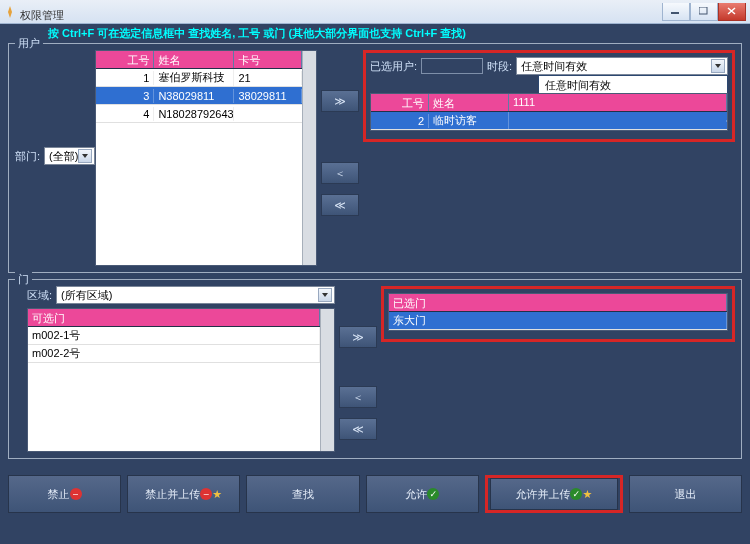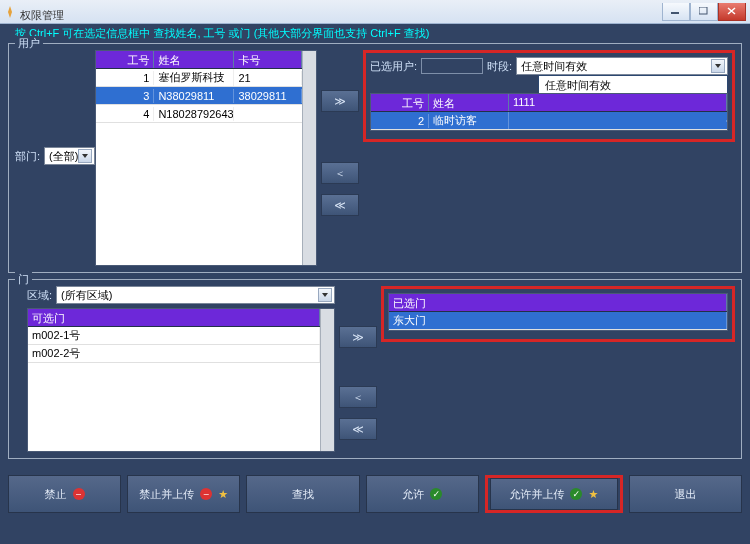--- a/index.html
+++ b/index.html
@@ -7,33 +7,33 @@
   
   .titlebar { height: 24px; background: linear-gradient(#e9eff7,#d6e2f2); display:flex; align-items:center; padding:0 4px; border-bottom:1px solid #9fb4d0;}
   .titlebar .ico { width:12px;height:12px; display:inline-block; margin-right:4px;}
   .titlebar .ico svg{display:block}
   .titlebar .title { flex:1; color:#333;margin-top:8px; }
   .winbtns { display:flex; gap:0;}
   .winbtn { width:28px;height:18px; display:flex;align-items:center;justify-content:center; border:1px solid #9fb4d0; border-top:none; background:linear-gradient(#f6f9fd,#d7e3f3);}
   .winbtn.close{ background:linear-gradient(#e97b70,#c43a2c); border-color:#a83226;}
   .winbtn svg{display:block}
   
-  .hint { color:#00ffff; font-weight:normal; padding:2px 0 2px 15px; white-space:nowrap;}
+  .hint { color:#00ffff; font-weight:bold; padding:2px 0 2px 48px; white-space:nowrap;}
   
   .content { padding:0 8px 4px 8px;}
   .panel { border:1px solid #a0aec1; margin-bottom:6px; position:relative;}
   .panel-label { position:absolute; top:-8px; left:6px; background:#314363; color:#cfe0f7; padding:0 3px; font-size:11px;}
   .panel-body { display:flex; padding:6px 6px 6px 6px; gap:4px; align-items:flex-start;}
   .group-row { display:flex; align-items:center; gap:4px; margin-bottom:4px;}
   .group-row label{ color:#cfe0f7;}
   .combo { background:#fff; border:1px solid #7a8699; height:18px; display:flex; align-items:center; justify-content:space-between; padding:0 2px 0 4px; min-width:0;}
   .combo-arrow{ width:14px;height:14px; background:linear-gradient(#f2f6fb,#cad7e9); border:1px solid #98a8bf; display:flex;align-items:center;justify-content:center;}
   .tri-down{width:0;height:0;border-left:3px solid transparent;border-right:3px solid transparent;border-top:4px solid #333;}
   .table { background:#fff; border:1px solid #4a5a76; width:100%; }
-  .thead { background:#6d28d9; color:#fff; display:flex; height:18px; align-items:stretch; border-bottom:1px solid #223049;}
+  .thead { background:#ec4899; color:#fff; display:flex; height:18px; align-items:stretch; border-bottom:1px solid #223049;}
   .thead .cell{ padding:2px 4px; border-right:1px solid #5f7aa6;}
   .tbody .row{ display:flex; height:18px; align-items:center; border-bottom:1px solid #e0e0e0;}
   .tbody .cell{ padding:1px 4px; border-right:1px solid #eee; overflow:hidden; white-space:nowrap;}
   .row.sel{ background:#2f6fd1; color:#fff;}
   .row.sel .cell{border-right-color:rgba(255,255,255,.25);}
   .col-id{width:58px;text-align:right;padding-right:6px;}
   .col-nm{width:80px;}
   .col-cd{flex:1;}
   .midbtns{ display:flex; flex-direction:column; gap:10px; align-items:center;}
   .navbtn{ width:38px;height:22px; background:linear-gradient(#5a7094,#3e5477); border:1px solid #2b3a54; color:#d8e4f5; display:flex;align-items:center;justify-content:center;}
@@ -42,21 +42,21 @@
   .layer2hdr label{color:#cfe0f7;}
   .input-flat{background:#314363;border:1px solid #7e8fa9;height:16px;padding:0 2px;color:#cfe0f7;}
   .dropdown-open{ position:absolute; background:#fff; border:1px solid #2c4770;}
   .drop-item{ padding:2px 6px;}
   .drop-item.ghost{ background:#2f6fd1; color:rgba(255,255,255,.6);}
   
   .door-left{ width:320px;}
   .door-right{ flex:1;}
   
   .btnbar{ display:flex; gap:6px; padding:6px 8px 8px 8px;}
-  .bigbtn{ flex:1; height:38px; background:linear-gradient(#55688a,#3e5477); border:1px solid #27344b; color:#e4ecf8; display:flex; align-items:center; justify-content:center; gap:6px;}
+  .bigbtn{ flex:1; height:38px; background:linear-gradient(#55688a,#3e5477); border:1px solid #27344b; color:#e4ecf8; display:flex; align-items:center; justify-content:center; }
   .badge{width:12px;height:12px;border-radius:50%;display:inline-flex;align-items:center;justify-content:center;font-size:9px;color:#fff;}
   .badge.red{background:#d33;}
   .badge.green{background:#2a8a2a;}
   .btnred{ border:3px solid #d62626; padding:0 2px;}
   .list-thin .thead .cell{flex:1;}
   .list-thin .row .cell{flex:1;}
   .scroll-gutter{width:14px;background:#d9dde3;border-left:1px solid #a7afba;}
 </style>
 </head>
 <body>

